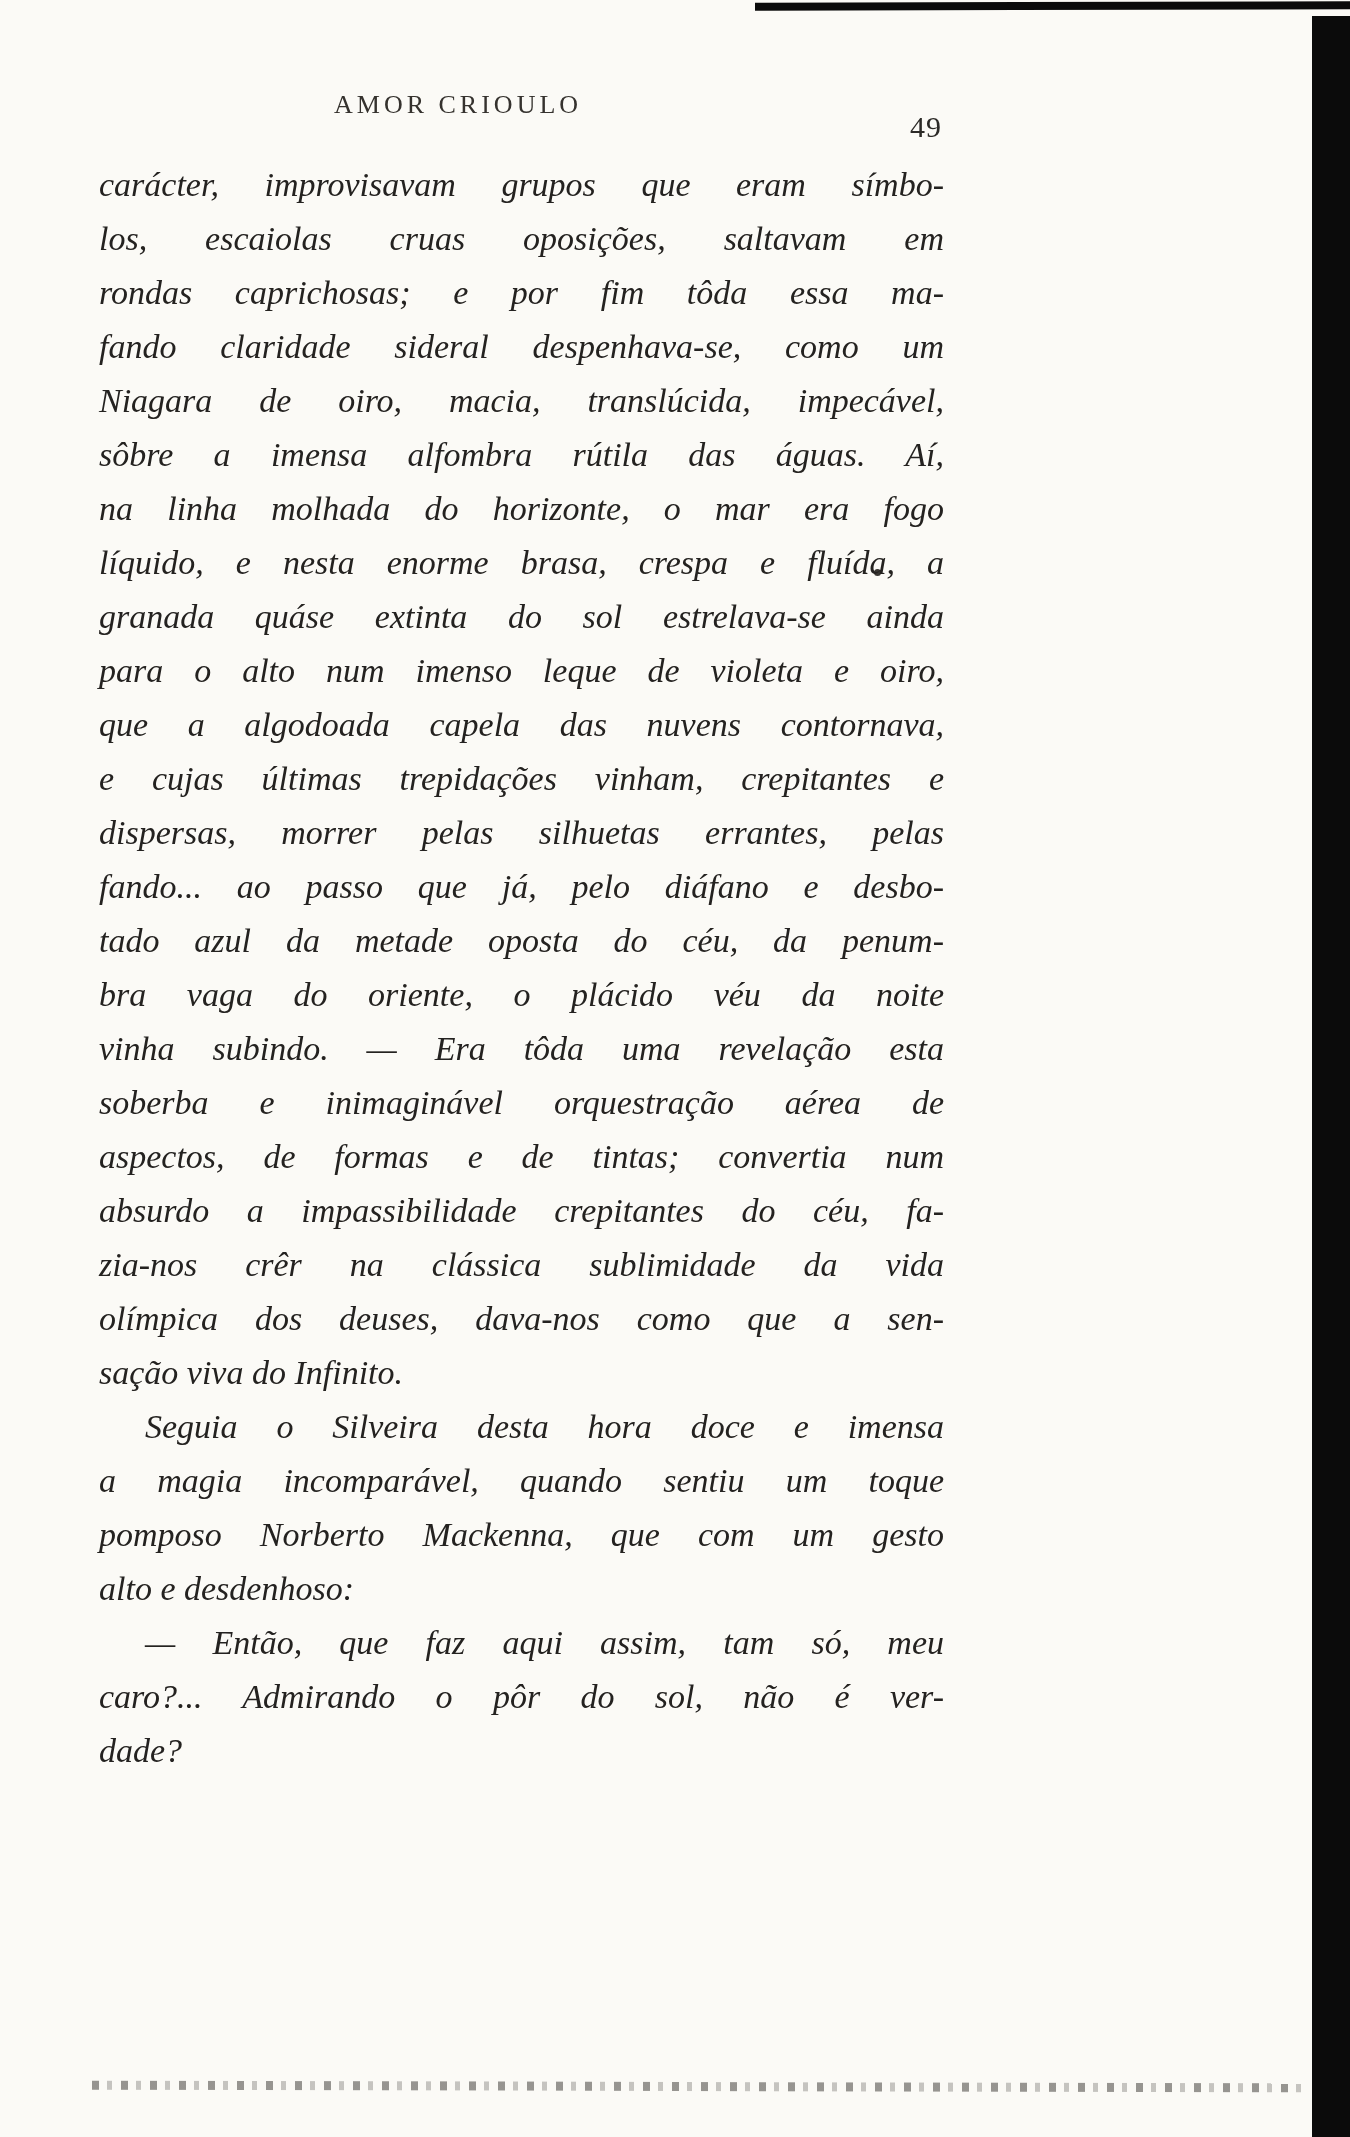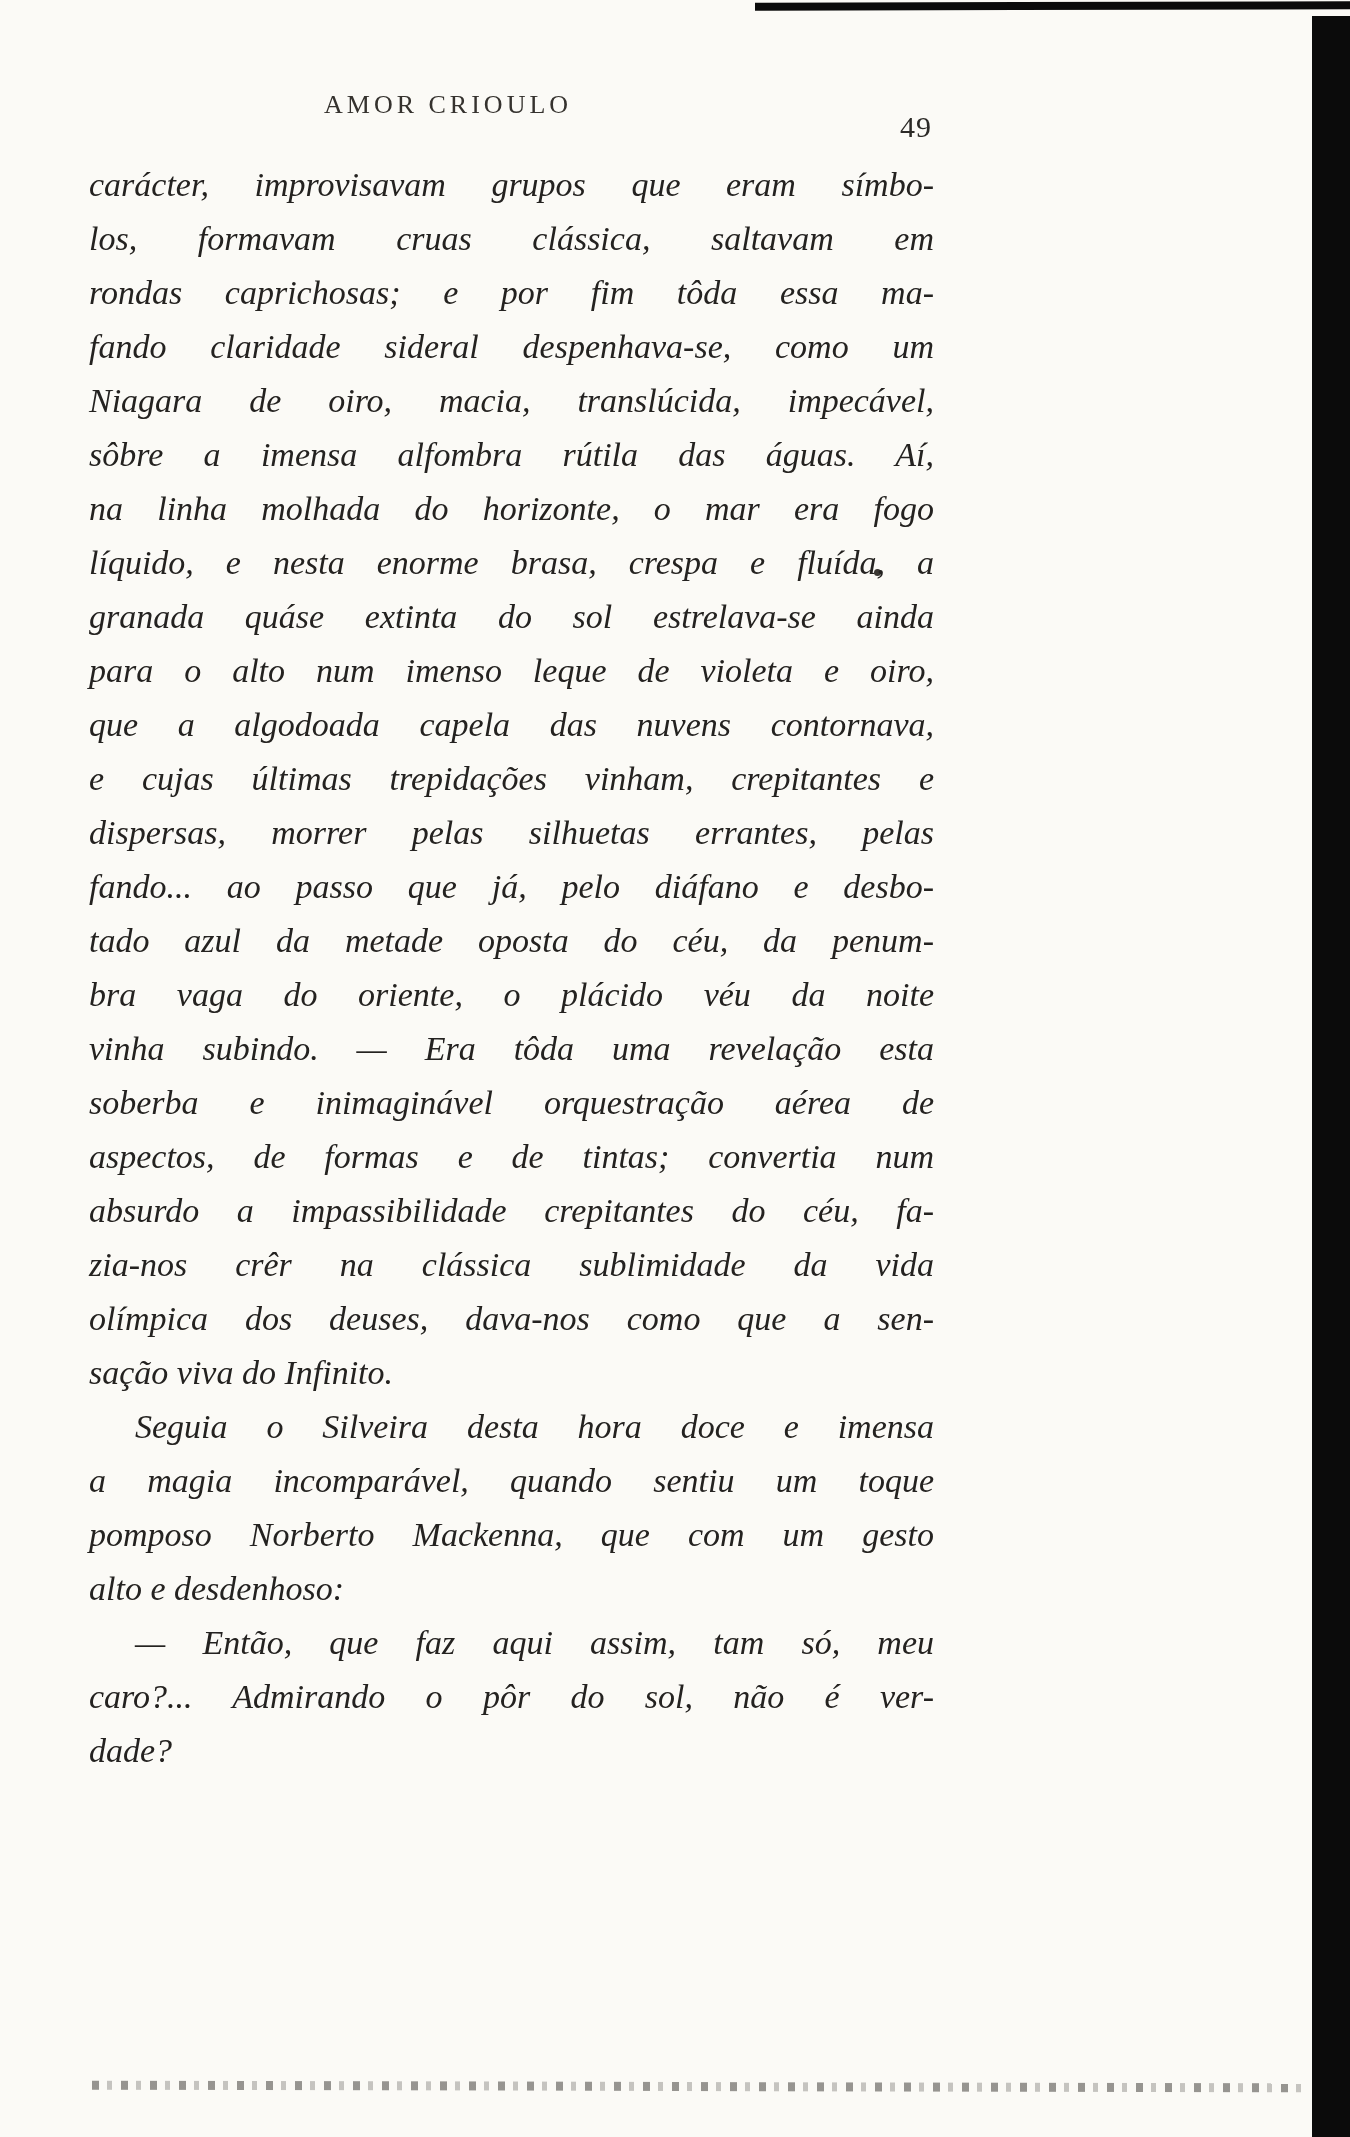--- a/index.html
+++ b/index.html
@@ -47,21 +47,21 @@
   .ink-speck{
     position:absolute;
     left:874px;top:569px;
     width:7px;height:7px;
     border-radius:50%;
     background:#3a3733;
   }
   
   .content{
     position:absolute;
-    left:89px;top:86px;
+    left:99px;top:86px;
     width:845px;
   }
   .header{
     position:relative;
     height:42px;
     margin-bottom:30px;
   }
   .title{
     position:absolute;
     left:235px;top:4px;
@@ -108,21 +108,21 @@
 
   <div class="content">
     <div class="header">
       <span class="title">AMOR CRIOULO</span>
       <span class="pagenum">49</span>
     </div>
 
     <div class="body-text">
         <div class="paragraph">
           <div class="line">carácter, improvisavam grupos que eram símbo-</div>
-          <div class="line">los, formavam cruas clássica, saltavam em</div>
+          <div class="line">los, escaiolas cruas oposições, saltavam em</div>
           <div class="line">rondas caprichosas; e por fim tôda essa ma-</div>
           <div class="line">fando claridade sideral despenhava-se, como um</div>
           <div class="line">Niagara de oiro, macia, translúcida, impecável,</div>
           <div class="line">sôbre a imensa alfombra rútila das águas. Aí,</div>
           <div class="line">na linha molhada do horizonte, o mar era fogo</div>
           <div class="line">líquido, e nesta enorme brasa, crespa e fluída, a</div>
           <div class="line">granada quáse extinta do sol estrelava-se ainda</div>
           <div class="line">para o alto num imenso leque de violeta e oiro,</div>
           <div class="line">que a algodoada capela das nuvens contornava,</div>
           <div class="line">e cujas últimas trepidações vinham, crepitantes e</div>

